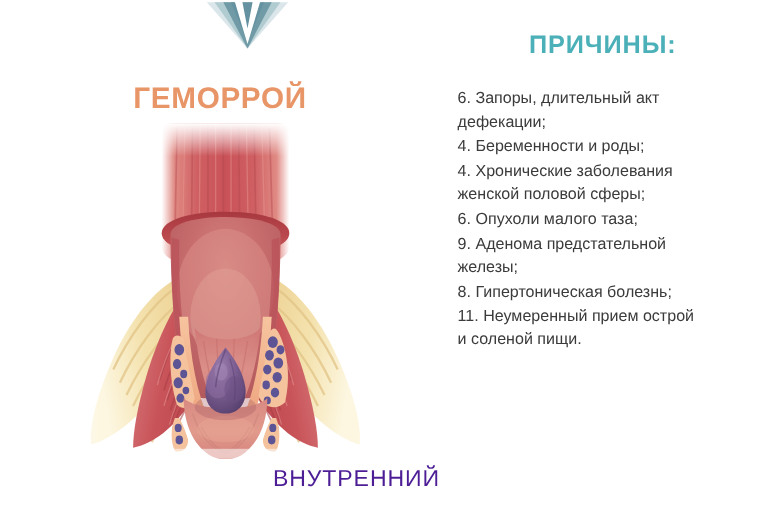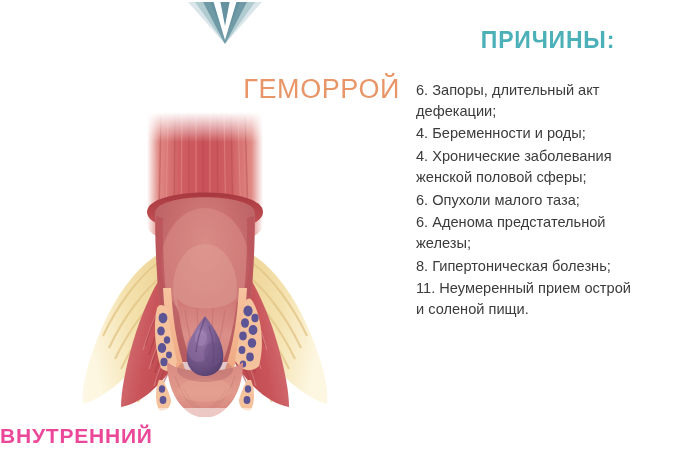--- a/index.html
+++ b/index.html
@@ -32,36 +32,36 @@
     left: 0;
     top: 0;
     width: 400px;
     height: 465px;
   }
   #main-title {
     position: absolute;
     left: 0;
     top: 74px;
     width: 400px;
-    text-align: right;
+    text-align: center;
     font-size: 27px;
-    font-weight: normal;
+    font-weight: bold;
     letter-spacing: 0.6px;
     color: #e89568;
   }
   #bottom-label {
     position: absolute;
     left: 0;
     top: 424px;
     width: 400px;
-    text-align: left;
+    text-align: right;
     font-size: 21px;
-    font-weight: bold;
+    font-weight: normal;
     letter-spacing: 0.8px;
-    color: #ec4899;
+    color: #4c1d95;
   }
 
   
   #illustration {
     position: absolute;
     left: 55px;
     top: 112px;
     width: 300px;
     height: 305px;
   }
@@ -438,19 +438,19 @@
 <div id="right-column">
   <div id="causes-heading">ПРИЧИНЫ:</div>
 
   <ul id="causes-list">
     <li>6. Запоры, длительный акт
 дефекации;</li>
     <li>4. Беременности и роды;</li>
     <li>4. Хронические заболевания
 женской половой сферы;</li>
     <li>6. Опухоли малого таза;</li>
-    <li>6. Аденома предстательной
+    <li>9. Аденома предстательной
 железы;</li>
     <li>8. Гипертоническая болезнь;</li>
     <li>11. Неумеренный прием острой
 и соленой пищи.</li>
   </ul>
 </div>
 
 </body></html>

